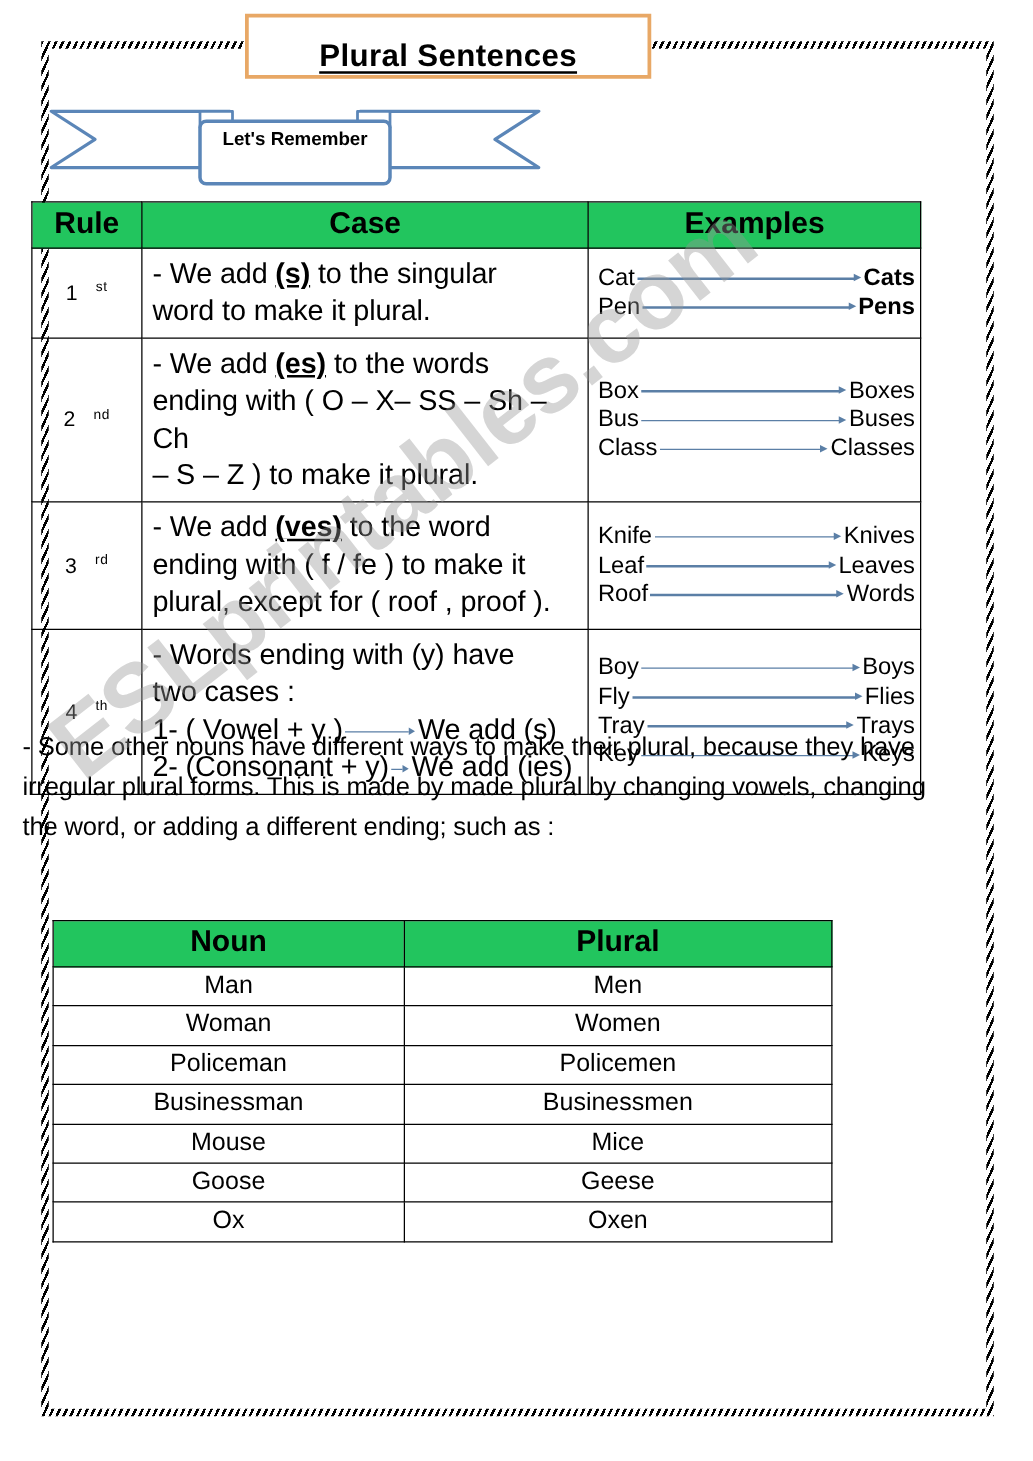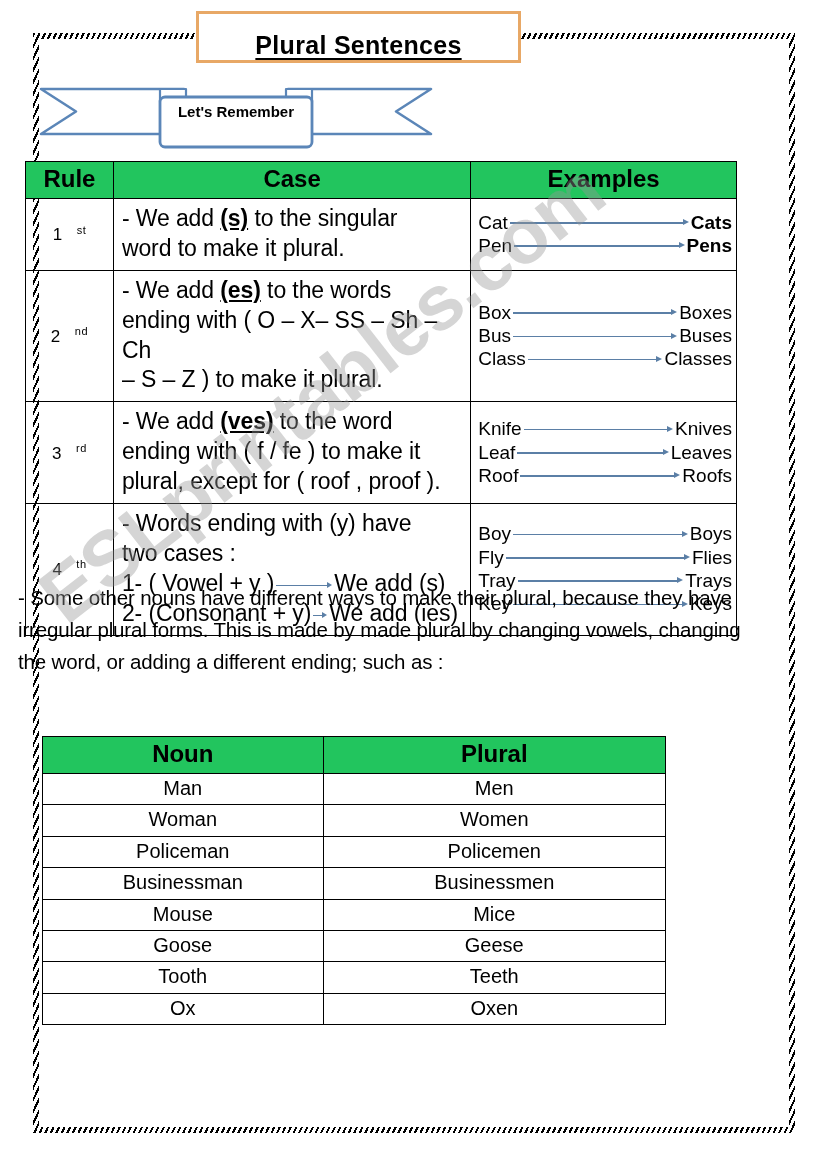--- a/index.html
+++ b/index.html
@@ -318,21 +318,21 @@
             <span class="ex-to">Knives</span>
           </div>
           <div class="ex-row">
             <span class="ex-from">Leaf</span>
             <span class="arrow"></span>
             <span class="ex-to">Leaves</span>
           </div>
           <div class="ex-row">
             <span class="ex-from">Roof</span>
             <span class="arrow"></span>
-            <span class="ex-to">Roofs</span>
+            <span class="ex-to">Words</span>
           </div>
         </td>
       </tr>
       <tr>
         <td class="c-rule"><span class="ordinal">4<sup>th</sup></span></td>
         <td class="c-case case-cell">
           <div>- Words ending with (y) have</div>
           <div>two cases :</div>
           <div><span>1- ( Vowel + y )</span><span class="arrow-inline long"></span><span>We add (s)</span></div>
           <div><span>2- (Consonant + y)</span><span class="arrow-inline short"></span><span>We add (ies)</span></div>
@@ -391,21 +391,17 @@
       </tr>
       <tr>
         <td class="c-noun">Mouse</td>
         <td class="c-plural">Mice</td>
       </tr>
       <tr>
         <td class="c-noun">Goose</td>
         <td class="c-plural">Geese</td>
       </tr>
       <tr>
-        <td class="c-noun">Tooth</td>
-        <td class="c-plural">Teeth</td>
-      </tr>
-      <tr>
         <td class="c-noun">Ox</td>
         <td class="c-plural">Oxen</td>
       </tr>
     </tbody>
 </table>
 
 </body></html>

